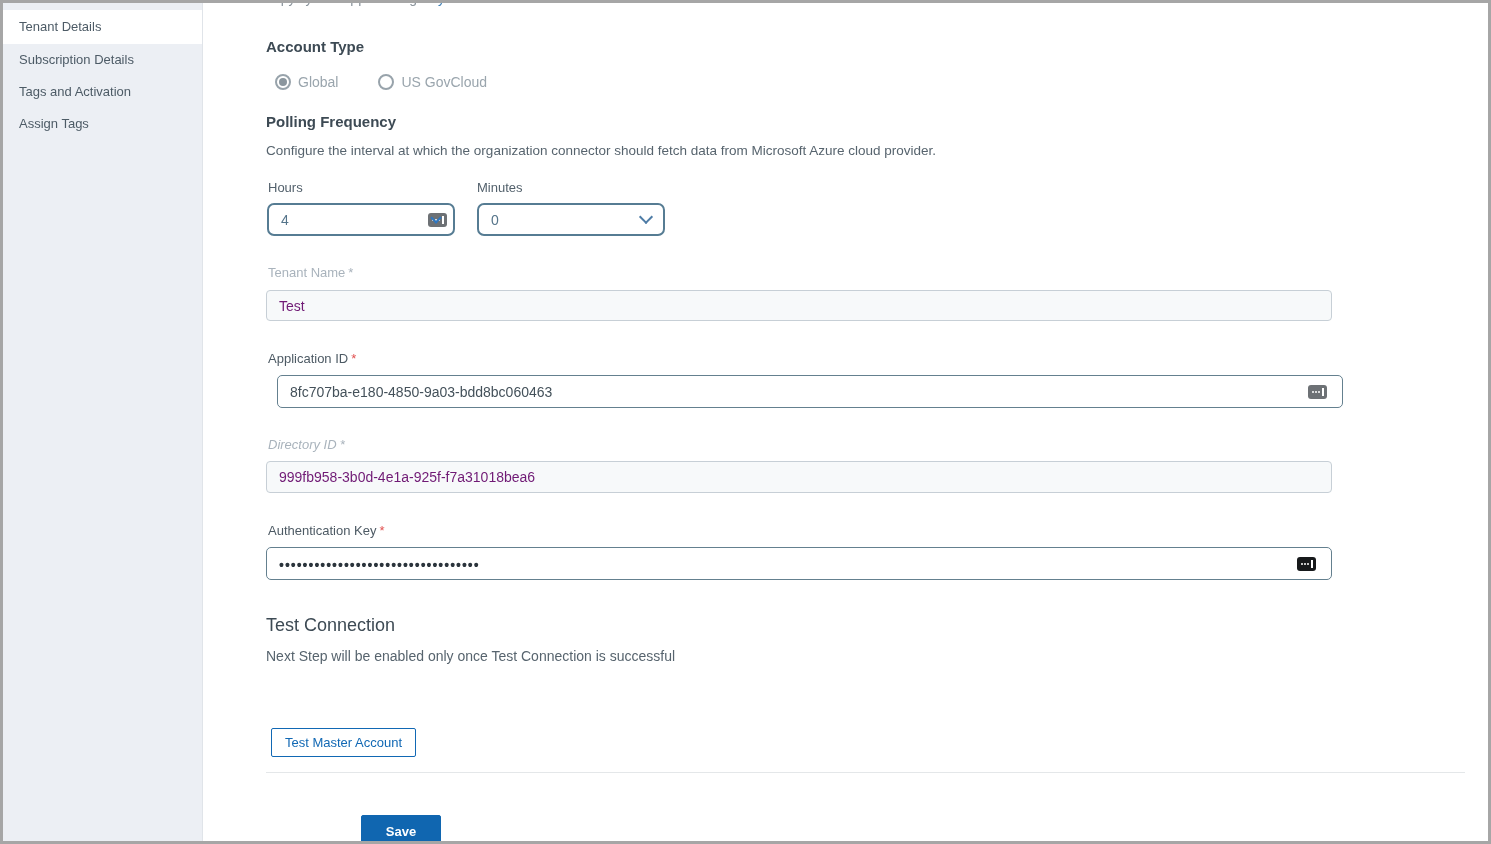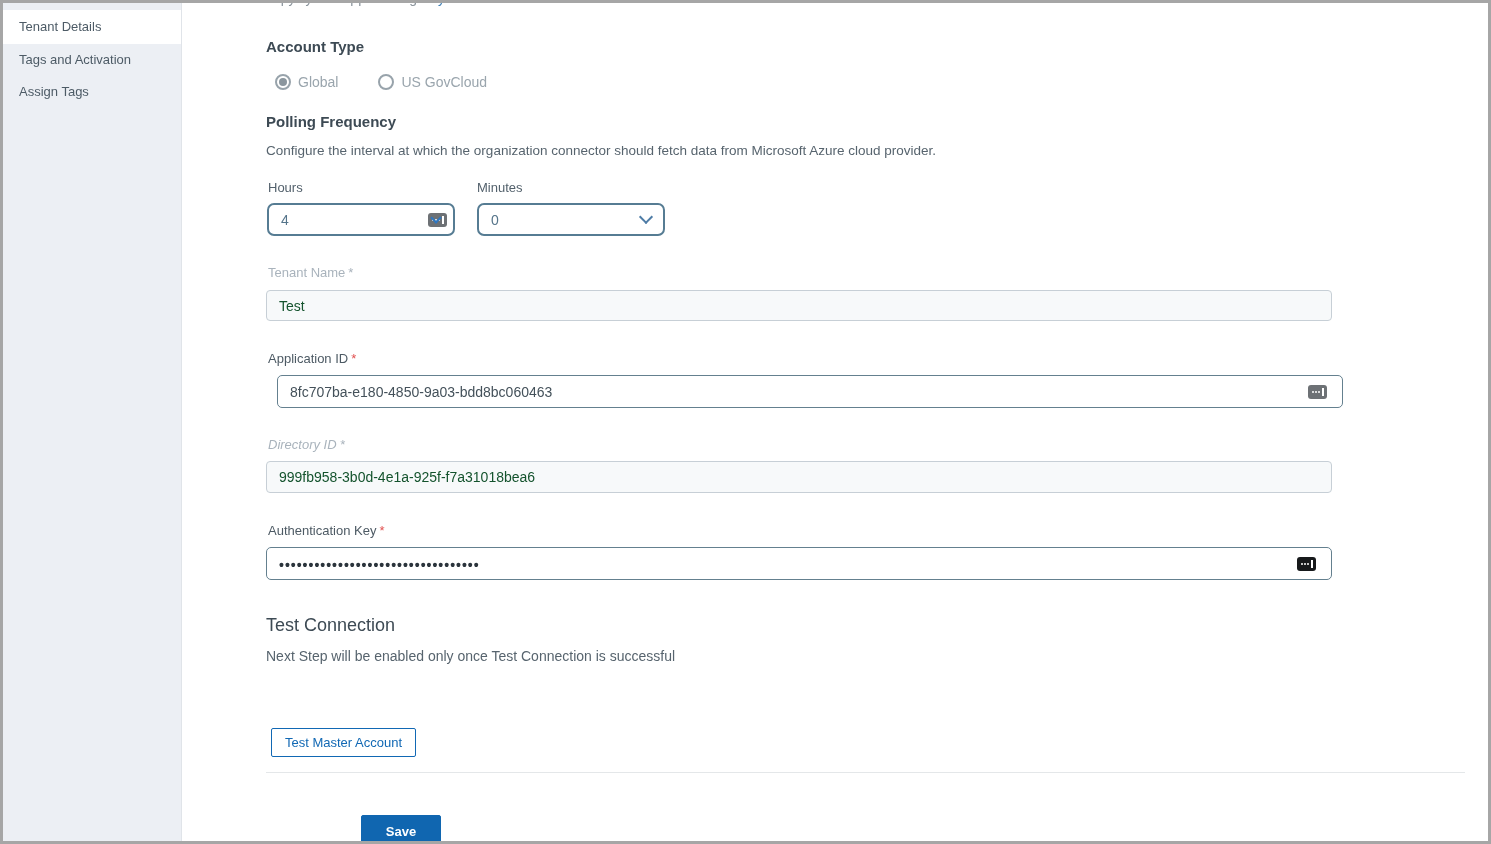--- a/index.html
+++ b/index.html
@@ -5,21 +5,21 @@
   * { margin:0; padding:0; box-sizing:border-box; }
   body { font-family:"Liberation Sans","DejaVu Sans",sans-serif; background:#fff; }
 
   .window {
     position:relative; width:1491px; height:844px;
     border:3px solid #a6a6a6; background:#fff; overflow:hidden;
   }
 
   
   .sidebar {
-    position:absolute; left:0; top:0; bottom:0; width:179px;
+    position:absolute; left:0; top:0; bottom:0; width:200px;
     background:#eceff4; border-right:1px solid #e0e4e9; padding-top:7px;
   }
   .side-item {
     height:32px; line-height:32px; padding-left:16px;
     font-size:13px; color:#4d5b66; cursor:pointer; white-space:nowrap;
   }
   .side-item.active { background:#ffffff; height:34px; line-height:34px; }
 
   
   .main { position:absolute; left:222px; top:0; right:0; bottom:0; background:#fff; }
@@ -52,21 +52,21 @@
   .req.dim { color:#a9b3bc; }
 
   .input-wrap { position:absolute; }
   .text-input {
     width:100%; height:100%; font-family:"Liberation Sans","DejaVu Sans",sans-serif;
     font-size:14px; color:#44515a; padding:0 12px; outline:none; background:#fff;
   }
   .poll-input { border:2px solid #567c93; border-radius:7px; color:#55748a; }
   .big-input  { border:1px solid #64808f; border-radius:5px; }
   .disabled-input {
-    border:1px solid #c7cfd6; border-radius:4px; background:#f7f9fa; color:#14532d;
+    border:1px solid #c7cfd6; border-radius:4px; background:#f7f9fa; color:#701a75;
   }
   .masked { font-size:14px; font-weight:bold; letter-spacing:1px; color:#2b343c; padding-top:2px; }
 
   
   .kbd-icon {
     position:absolute; top:50%; margin-top:-7px; width:19px; height:14px;
     border-radius:3px; background:#6d7175; display:flex; align-items:center;
     justify-content:center; gap:1px; cursor:pointer;
   }
   .kbd-icon.dark { background:#17191b; }
@@ -100,20 +100,21 @@
     background:#1066b0; border:1px solid #1066b0; color:#fff; font-weight:bold;
   }
 </style>
 </head>
 <body>
 
 <div class="window">
 
   <div class="sidebar">
     <div class="side-item active">Tenant Details</div>
+    <div class="side-item">Subscription Details</div>
     <div class="side-item">Tags and Activation</div>
     <div class="side-item">Assign Tags</div>
   </div>
 
   <div class="main">
 
     <div class="clipped-top">
       <span class="frag"><span>copy your app settings</span><span class="blue">y</span></span>
     </div>
 

